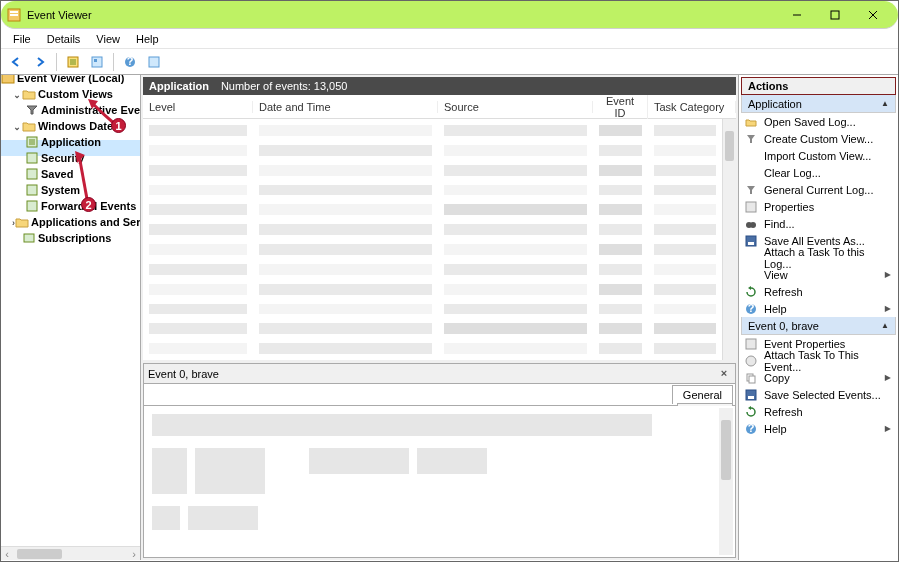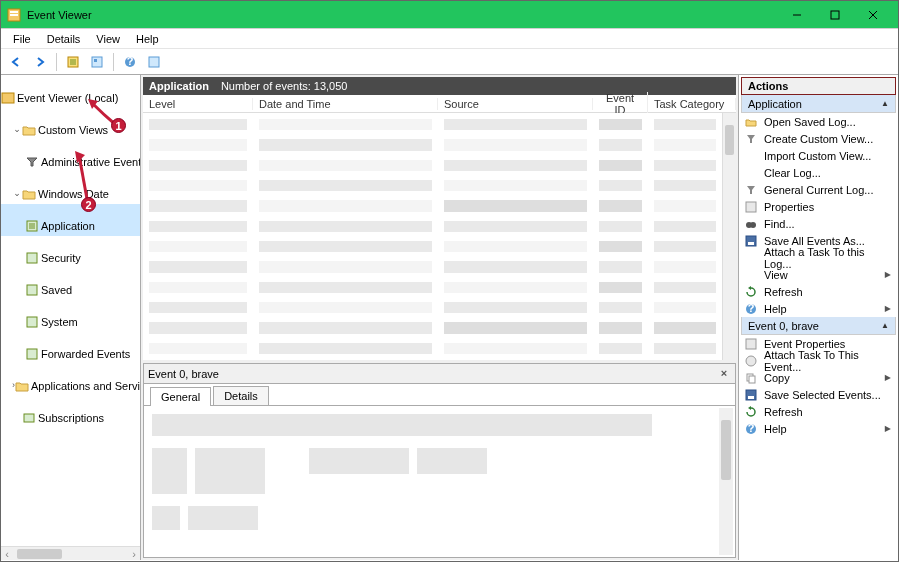--- a/index.html
+++ b/index.html
@@ -1,74 +1,74 @@
 <!DOCTYPE html>
 <html><head>
 <meta charset="utf-8">
 <style>
 * { box-sizing: border-box; margin: 0; padding: 0; font-family: "Segoe UI", Tahoma, sans-serif; font-size: 11px; }
 body { background: #fff; width: 899px; height: 562px; border: 1px solid #666; overflow: hidden; position: relative; }
 
 
-.titlebar { height: 28px; display: flex; align-items: center; padding: 0 6px; background: #22c55e; border-bottom: 1px solid #d0d0d0; }
+.titlebar { height: 28px; display: flex; align-items: center; padding: 0 6px; background: #bef264; border-bottom: 1px solid #d0d0d0; border-radius: 14px; }
 .titlebar .app-icon { width: 14px; height: 14px; margin-right: 6px; }
 .titlebar .title { flex: 1; }
 .titlebar .win-btn { width: 38px; height: 22px; display: flex; align-items: center; justify-content: center; }
 
 
 .menubar { height: 20px; display: flex; align-items: center; padding: 0 4px; border-bottom: 1px solid #e5e5e5; }
 .menubar .menu-item { padding: 2px 8px; }
 
 
 .toolbar { height: 26px; display: flex; align-items: center; padding: 0 4px; border-bottom: 1px solid #aaa; gap: 2px; }
 .toolbar .tool-btn { width: 22px; height: 22px; display: flex; align-items: center; justify-content: center; border: 1px solid transparent; border-radius: 2px; }
 
 
 .main { display: flex; height: 485px; }
 
 
 .tree-pane { width: 140px; overflow: hidden; display: flex; flex-direction: column; border-right: 1px solid #aaa; }
 .tree { flex: 1; overflow: hidden; padding-top: 1px; }
 .tree-scrollbar { height: 14px; background: #f0f0f0; border-top: 1px solid #ddd; display: flex; align-items: center; }
 .tree-scrollbar .thumb { width: 45px; height: 10px; background: #ccc; margin-left: 4px; border-radius: 2px; }
-.tree-node { display: flex; align-items: flex-start; height: 13px; padding: 16px 2px; white-space: nowrap; }
+.tree-node { display: flex; align-items: flex-end; height: 13px; padding: 8px 2px; white-space: nowrap; font-weight: bold; }
 .tree-node .caret { width: 10px; text-align: center; color: #555; font-size: 9px; }
 .tree-node .node-icon { width: 14px; height: 12px; margin-right: 2px; flex-shrink: 0; }
 .tree-node .label { white-space: nowrap; }
 .tree-node.selected { background: #cce8ff; }
 .indent-0 { padding-left: 0px; }
 .indent-1 { padding-left: 11px; }
 .indent-2 { padding-left: 24px; }
 
 
 .center-pane { flex: 1; display: flex; flex-direction: column; padding: 2px; background: #f0f0f0; }
 .event-header { background: #4a4a4a; color: #fff; height: 18px; display: flex; align-items: center; padding: 0 6px; gap: 12px; }
 .event-header .hdr-name { font-weight: 600; }
-.grid-header { background: #fff; border-bottom: 1px solid #ddd; height: 18px; display: flex; align-items: center; }
+.grid-header { background: #fff; border-bottom: 1px solid #ddd; height: 24px; display: flex; align-items: center; }
 .grid-header .col { padding: 0 6px; color: #333; border-right:1px solid #eee; }
 .col-level { width: 110px; }
 .col-datetime { width: 185px; }
 .col-source { width: 155px; }
 .col-eventid { width: 55px; text-align: center; }
 .col-taskcat { flex: 1; }
 
 .grid-body { flex: 1; background: #fff; position: relative; overflow: hidden; }
 .blur-content { position: absolute; inset: 0; display: grid; grid-template-columns: 110px 185px 155px 55px 1fr 14px; }
 .blur-cell { background: #e9e9e9; margin: 3px; }
 .blur-cell.light { background: #f4f4f4; }
 .blur-cell.dark { background: #dedede; }
 .vscroll { position: absolute; right: 0; top: 0; bottom: 0; width: 14px; background: #f0f0f0; border-left:1px solid #ddd; }
 .vscroll .track { position:absolute; top:12px; bottom:12px; left:2px; right:2px; }
 .vscroll .thumb { position:absolute; top:0; width:100%; height:30px; background:#ccc; border-radius:2px; }
 
 
 .detail-pane { height: 195px; margin-top: 3px; background: #fff; border: 1px solid #aaa; display: flex; flex-direction: column; }
 .detail-header { height: 20px; background: #f0f0f0; display: flex; align-items: center; justify-content: space-between; padding: 0 4px; border-bottom: 1px solid #aaa; }
 .detail-header .close { width: 14px; height: 14px; text-align:center; font-weight:bold; color:#555; }
-.detail-tabs { height: 22px; display: flex; align-items: flex-end; padding-left: 6px; border-bottom: 1px solid #aaa; }
+.detail-tabs { height: 22px; display: flex; align-items: flex-end; padding-left: 6px; border-bottom: 1px solid #aaa; flex-direction: column; }
 .detail-tab { padding: 3px 10px; border: 1px solid #aaa; border-bottom: none; margin-right: 2px; background: #f5f5f5; position: relative; }
 .detail-tab.active { background: #fff; top: 1px; }
 .detail-body { flex: 1; background: #fff; padding: 8px; position: relative; overflow: hidden; }
 .detail-body .blur-row { display: flex; gap: 8px; margin-bottom: 12px; }
 .detail-body .blur-box { background: #e6e6e6; }
 .detail-body .vscroll2 { position:absolute; right:2px; top:2px; bottom:2px; width:14px; background:#f0f0f0; }
 .detail-body .vscroll2 .thumb { width:10px; height:60px; background:#ccc; margin:12px auto 0; border-radius:2px;}
 
 
 .actions-pane { width: 160px; border-left: 1px solid #aaa; display: flex; flex-direction: column; background: #fff; padding:2px;}

